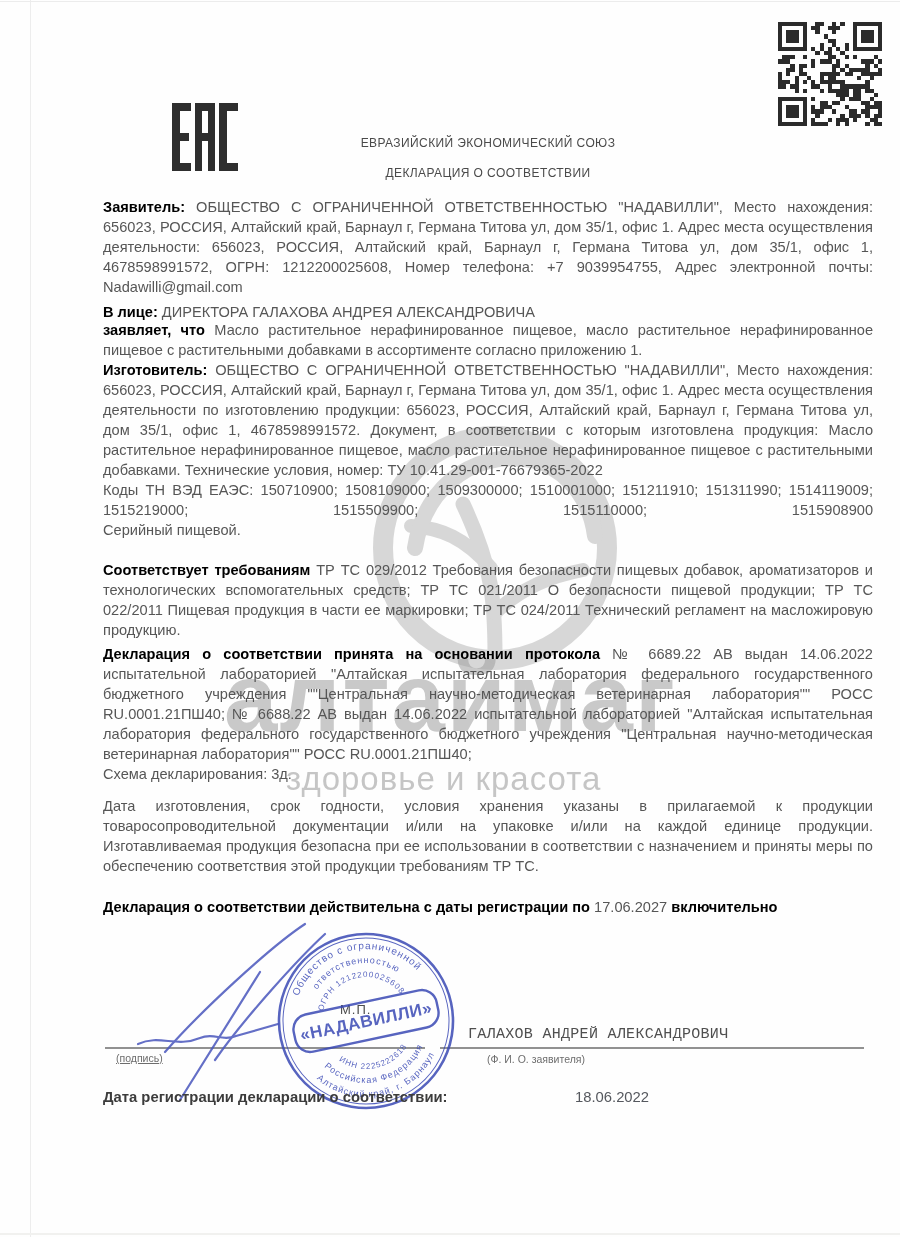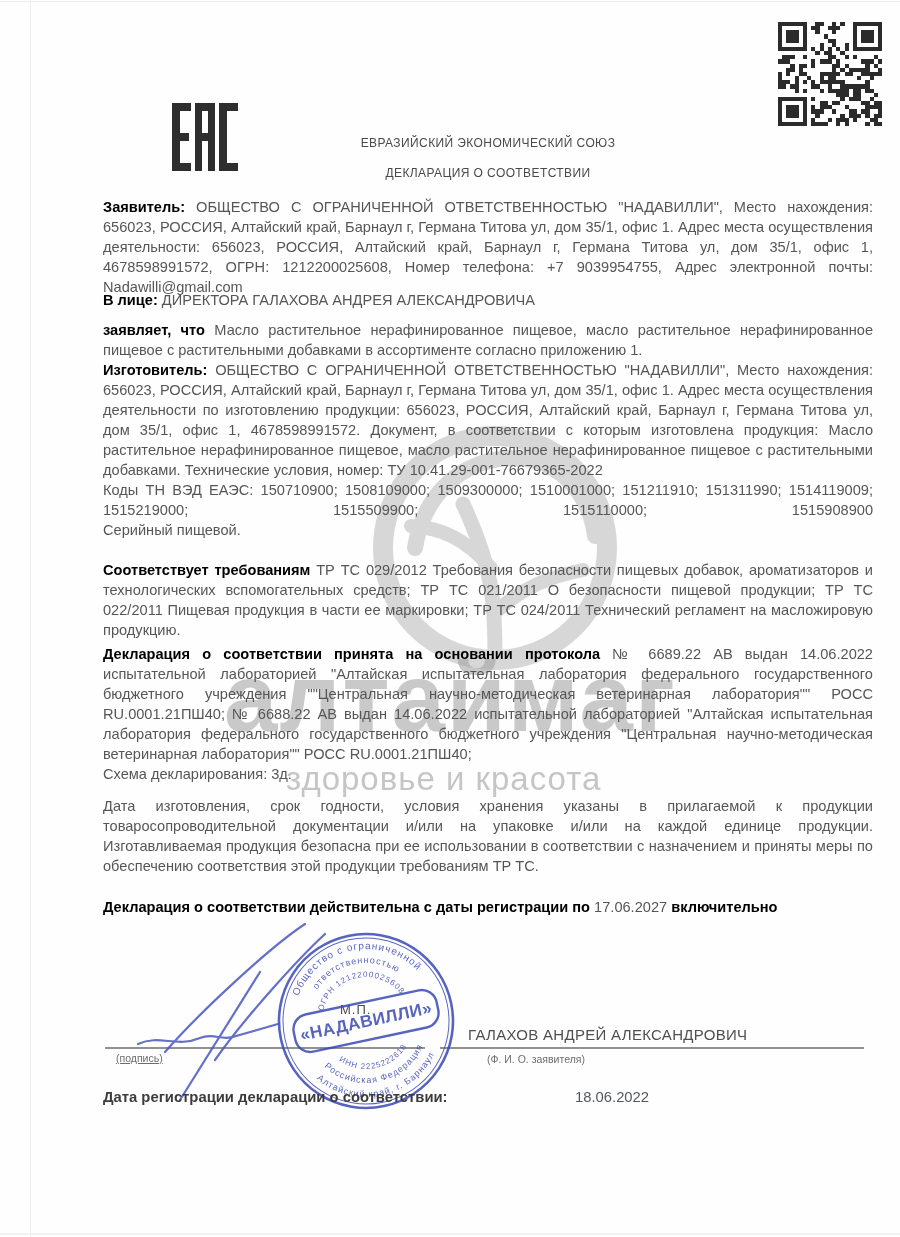--- a/index.html
+++ b/index.html
@@ -35,21 +35,21 @@
   
   .sig-svg{position:absolute;left:110px;top:912px;width:340px;height:200px;z-index:3;}
   .stamp-svg{position:absolute;left:266px;top:926px;width:200px;height:190px;z-index:2;opacity:.85;}
   .mp{position:absolute;left:340px;top:1002px;font-size:13px;color:#4c4c4c;z-index:1;letter-spacing:1px;}
   .sig-line{position:absolute;height:2px;background:#919191;z-index:1;}
   .line-sign{left:105px;top:1047px;width:320px;}
   .line-name{left:440px;top:1047px;width:424px;}
   .caption{position:absolute;font-size:10.5px;color:#6d6d6d;z-index:1;}
   .cap-sign{left:116px;top:1052px;text-decoration:underline;}
   .cap-name{left:487px;top:1053px;}
-  .fio{position:absolute;left:468px;top:1026px;font-size:15px;color:#4f4f4f;letter-spacing:.3px;z-index:1;}
+  .fio{position:absolute;left:468px;top:1026px;font-size:15px;color:#4f4f4f;letter-spacing:.3px;z-index:1;font-family:Liberation Mono, monospace;}
 
   .reg-row{position:absolute;left:103px;width:770px;font-size:14.8px;z-index:4;}
   .reg-row b{color:#3c3c3c;}
   .reg-val{position:absolute;left:472px;top:0;color:#55585e;white-space:nowrap;}
   .row1{top:1063px;}
   .row2{top:1089px;}
 </style>
 </head>
 <body>
 
@@ -379,21 +379,21 @@
     <div>ДЕКЛАРАЦИЯ О СООТВЕТСТВИИ</div>
   </div>
 
   <div class="sec" style="top:197px">
     <p class="para">
       <b>Заявитель:</b>
       <span>ОБЩЕСТВО С ОГРАНИЧЕННОЙ ОТВЕТСТВЕННОСТЬЮ "НАДАВИЛЛИ", Место нахождения: 656023, РОССИЯ, Алтайский край, Барнаул г, Германа Титова ул, дом 35/1, офис 1. Адрес места осуществления деятельности: 656023, РОССИЯ, Алтайский край, Барнаул г, Германа Титова ул, дом 35/1, офис 1, 4678598991572, ОГРН: 1212200025608, Номер телефона: +7 9039954755, Адрес электронной почты: Nadawilli@gmail.com</span>
     </p>
   </div>
 
-  <div class="sec" style="top:290px">
+  <div class="sec" style="top:302px">
     <p class="para plain">
       <b>В лице:</b>
       <span>ДИРЕКТОРА ГАЛАХОВА АНДРЕЯ АЛЕКСАНДРОВИЧА</span>
     </p>
   </div>
 
   <div class="sec" style="top:320px">
     <p class="para">
       <b>заявляет, что</b>
       <span>Масло растительное нерафинированное пищевое, масло растительное нерафинированное пищевое с растительными добавками в ассортименте согласно приложению 1.</span>

